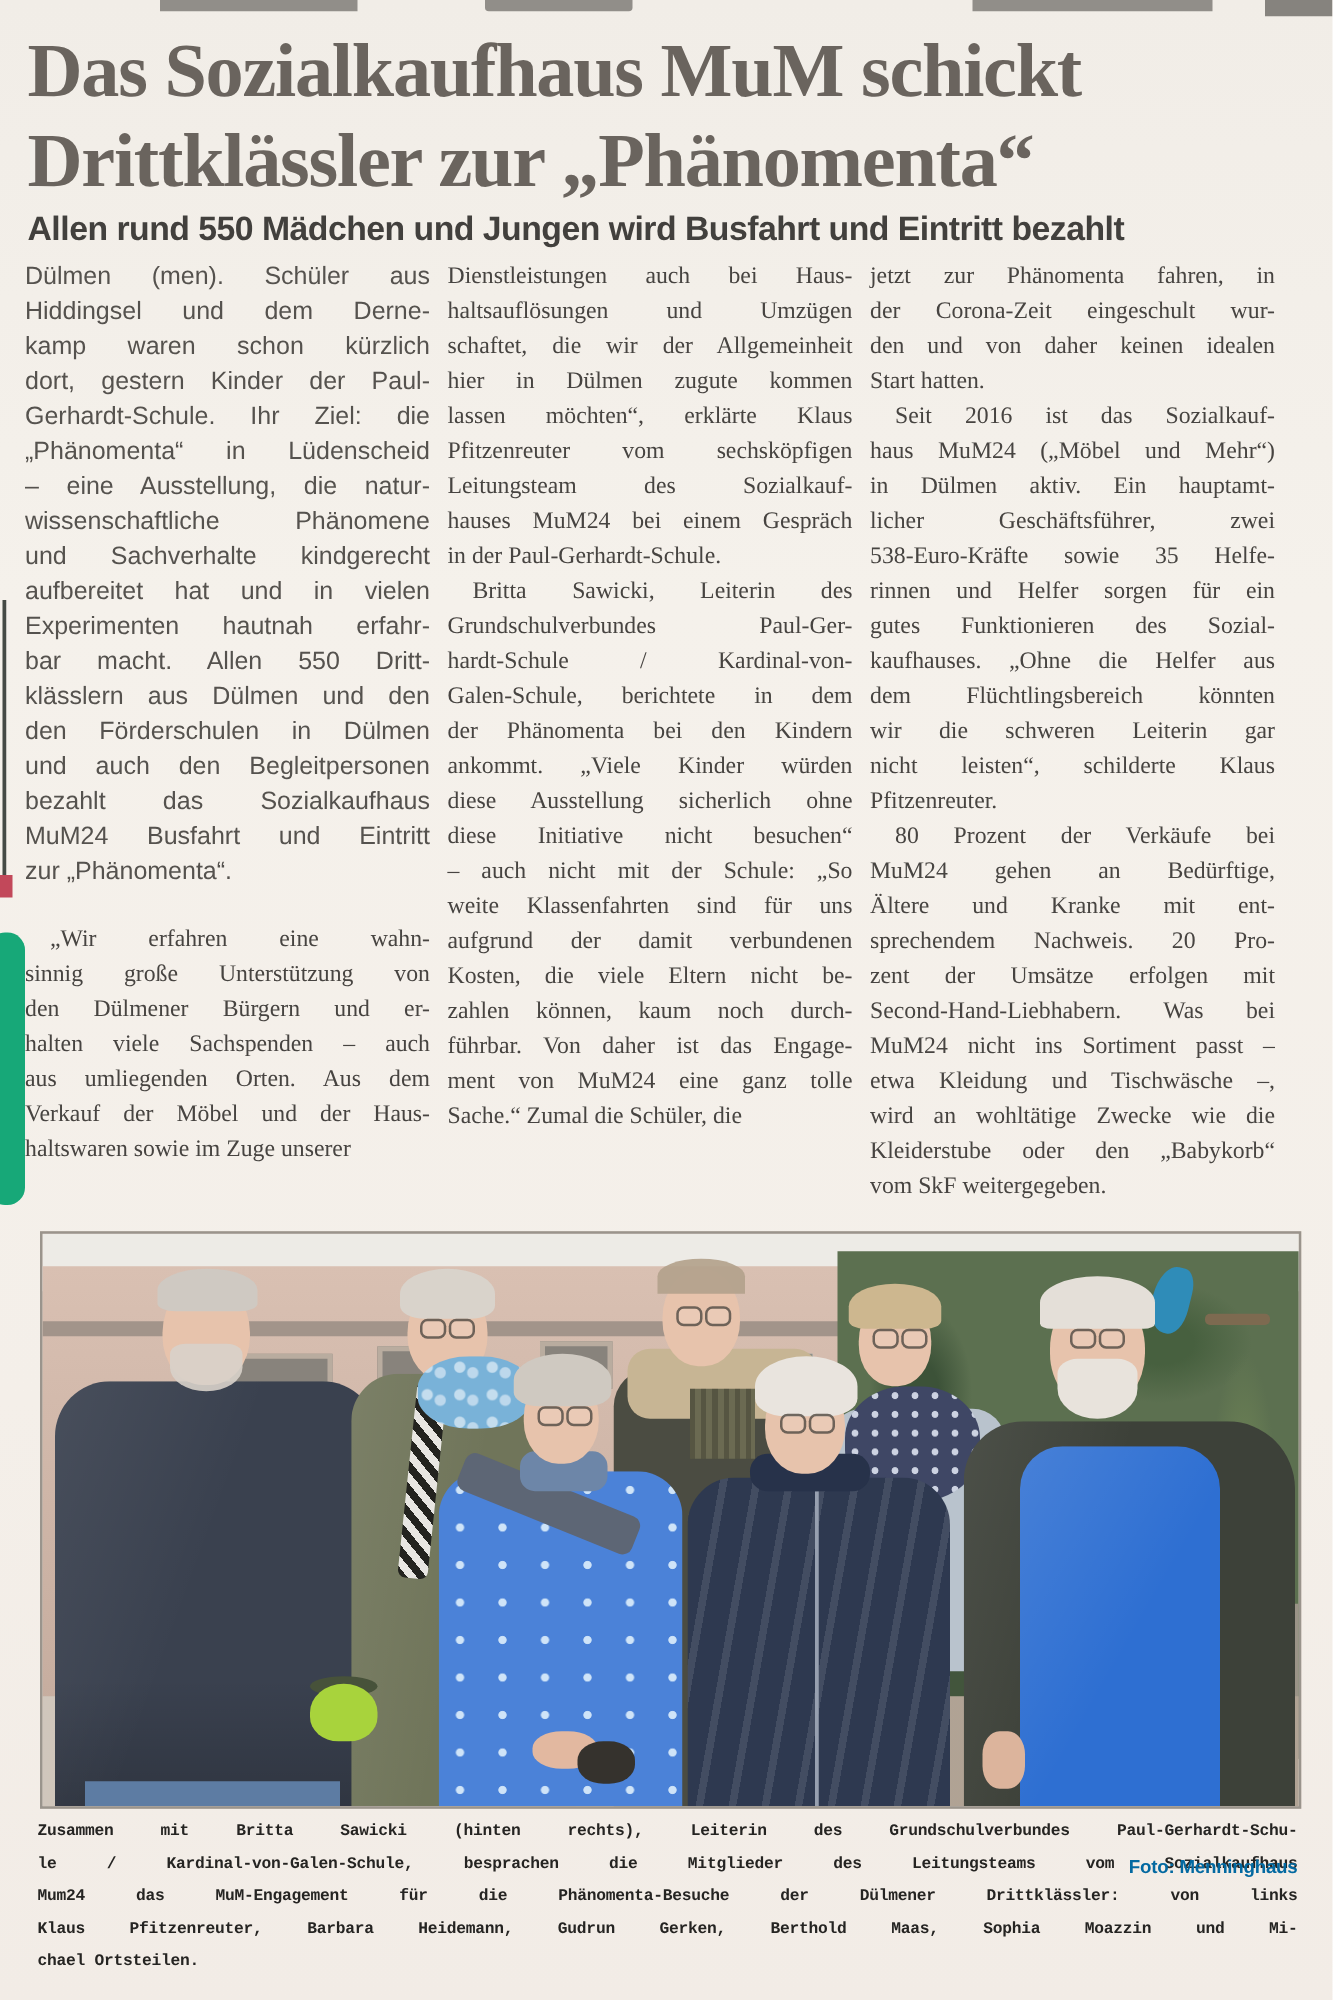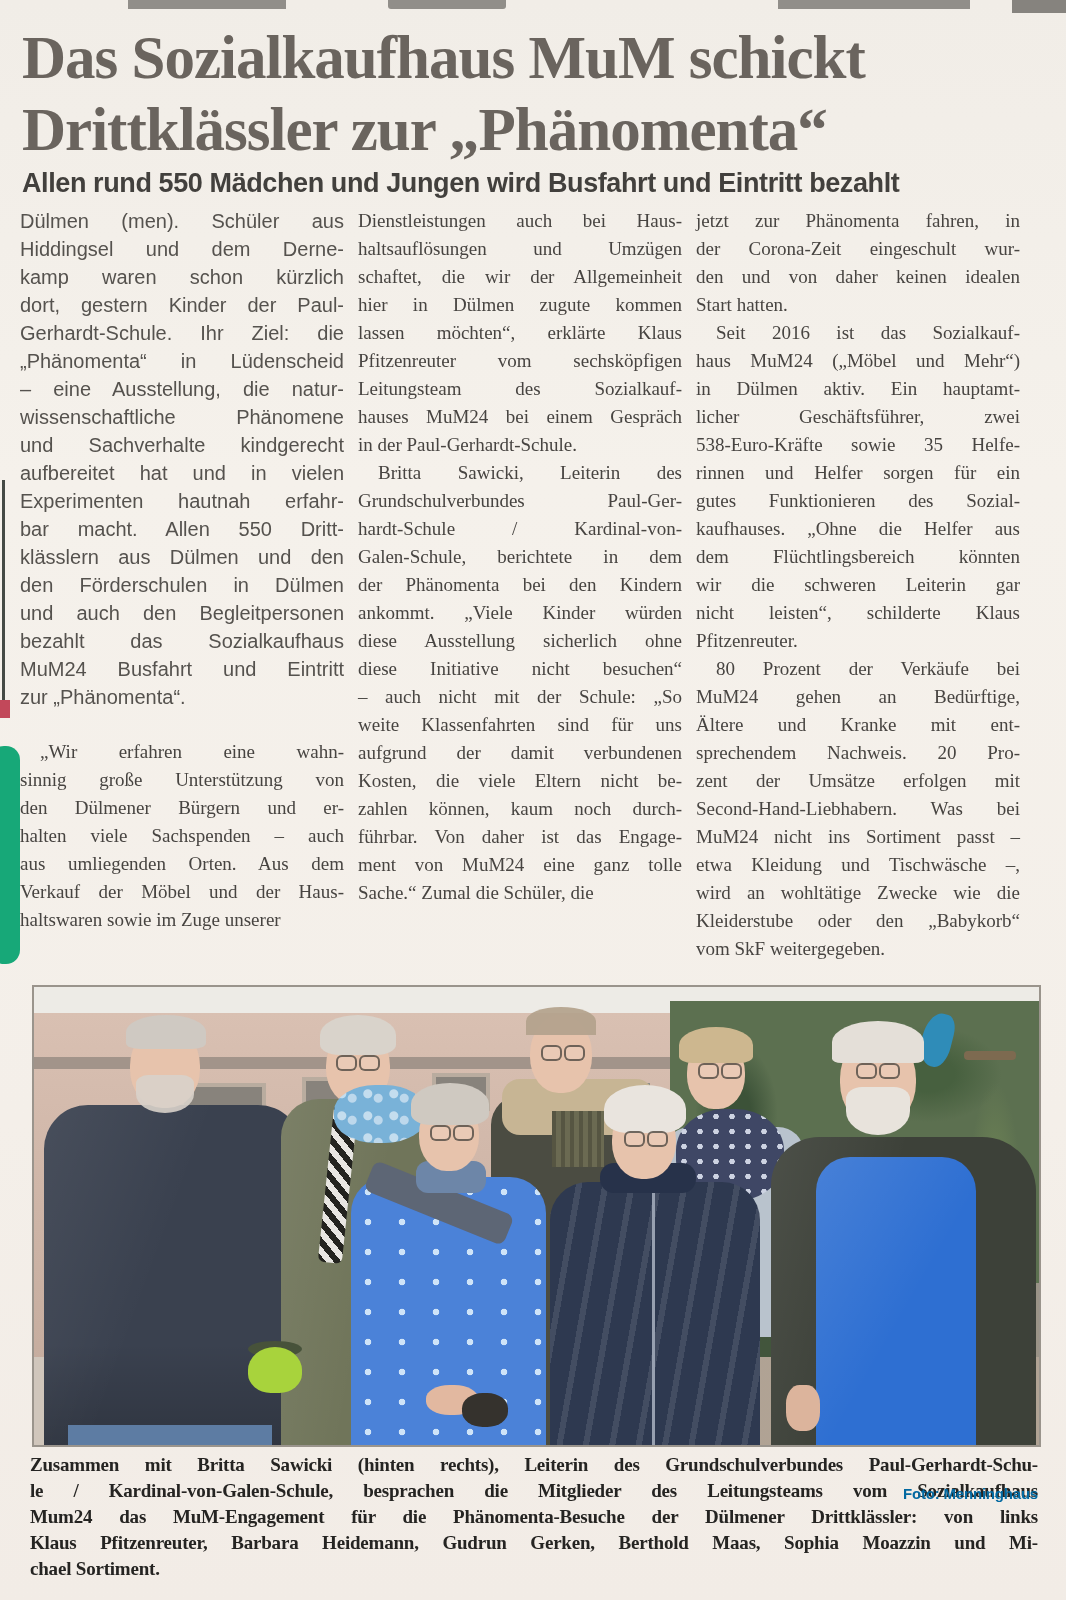--- a/index.html
+++ b/index.html
@@ -139,21 +139,21 @@
   .p5-collar{left:566px;top:176px;width:96px;height:30px;background:#27324a;border-radius:14px;z-index:3;}
   .p5-head{left:578px;top:114px;width:64px;height:78px;z-index:3;}
   .p5-hair{left:570px;top:98px;width:82px;height:48px;background:#e9e4de;border-radius:50% 50% 30% 30%;z-index:3;}
   .p5-gl{left:590px;top:144px;z-index:3;}
 
   .helmet{left:214px;top:360px;width:54px;height:46px;background:#a8d33c;border-radius:50% 50% 42% 42%;z-index:4;}
   .helmet-top{left:214px;top:354px;width:54px;height:16px;background:#47523a;border-radius:50%;z-index:4;}
 
   
   .caption{position:absolute;left:30px;top:1452px;width:1008px;
-    font-family:Liberation Serif, serif;font-weight:bold;font-size:19px;line-height:26px;color:#252422;letter-spacing:-0.2px;}
+    font-family:Liberation Mono, monospace;font-weight:bold;font-size:13px;line-height:26px;color:#252422;letter-spacing:-0.2px;}
   .caption .col-line{text-align:justify;text-align-last:justify;}
   .caption .col-line.lastline{text-align-last:left;}
   .credit{position:absolute;right:28px;top:1485px;font-size:15px;font-weight:bold;color:#0369a1;letter-spacing:-0.2px;}
 </style>
 </head>
 <body>
 
 <div class="edge e1"></div>
 <div class="edge e2"></div>
 <div class="edge e3"></div>
@@ -336,15 +336,15 @@
 
   <div class="helmet-top"></div>
   <div class="helmet"></div>
 </div>
 
 <div class="caption">
     <div class="col-line">Zusammen mit Britta Sawicki (hinten rechts), Leiterin des Grundschulverbundes Paul-Gerhardt-Schu-</div>
     <div class="col-line">le / Kardinal-von-Galen-Schule, besprachen die Mitglieder des Leitungsteams vom Sozialkaufhaus</div>
     <div class="col-line">Mum24 das MuM-Engagement für die Phänomenta-Besuche der Dülmener Drittklässler: von links</div>
     <div class="col-line">Klaus Pfitzenreuter, Barbara Heidemann, Gudrun Gerken, Berthold Maas, Sophia Moazzin und Mi-</div>
-    <div class="col-line lastline">chael Sortiment.</div>
+    <div class="col-line lastline">chael Ortsteilen.</div>
   </div>
 <div class="credit">Foto: Menninghaus</div>
 
 </body></html>

